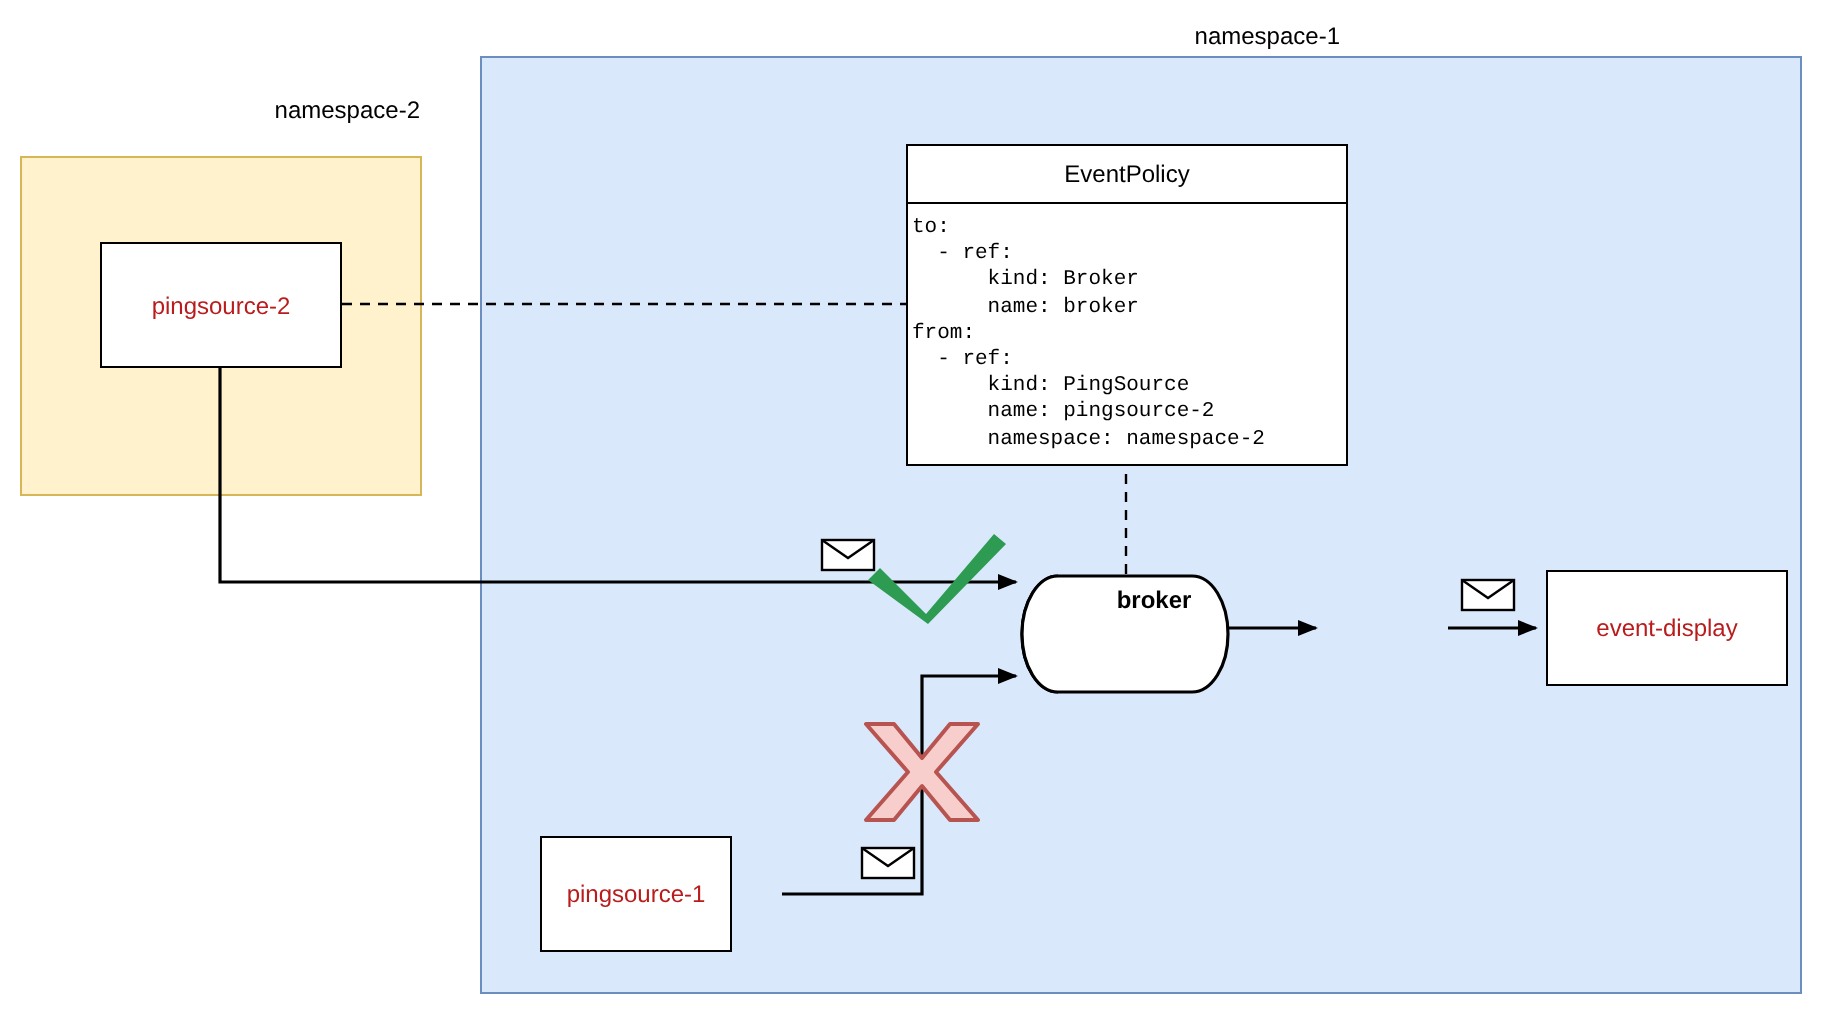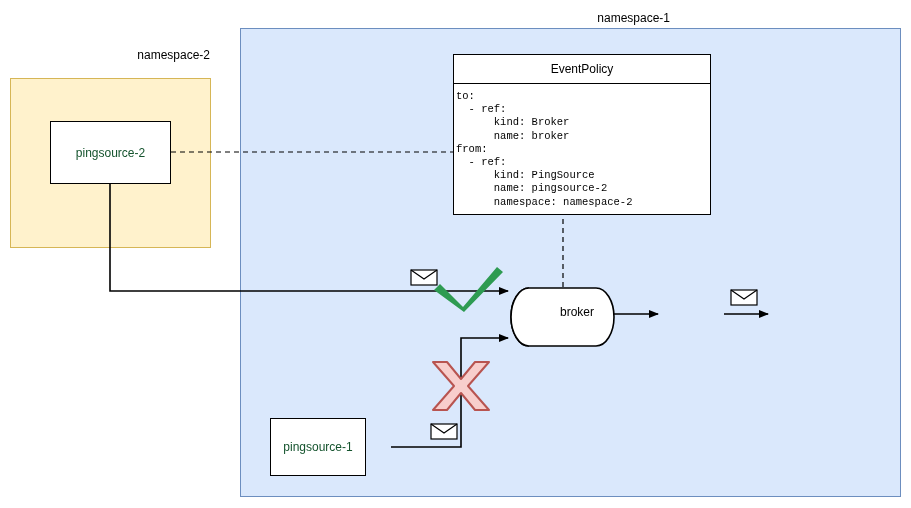--- a/index.html
+++ b/index.html
@@ -31,21 +31,21 @@
   }
   .node-box {
     position: absolute;
     box-sizing: border-box;
     background: #ffffff;
     border: 1px solid #000000;
     display: flex;
     align-items: center;
     justify-content: center;
     font-size: 12px;
-    color: #14532d;
+    color: #b91c1c;
     text-align: left;
   }
   .ep-box {
     position: absolute;
     box-sizing: border-box;
     background: #ffffff;
     border: 1px solid #000000;
   }
   .ep-title {
     box-sizing: border-box;
@@ -129,25 +129,28 @@
   </svg>
 
   <div class="node-box" style="left:50px; top:121px; width:121px; height:63px;">
     <span>pingsource-2</span>
   </div>
 
   <div class="node-box" style="left:270px; top:418px; width:96px; height:58px;">
     <span>pingsource-1</span>
   </div>
 
-  <div style="position:absolute; left:540px; top:305px; width:74px; text-align:center; font-size:12px; color:#000000;">broker</div>
+  <div style="position:absolute; left:540px; top:293px; width:74px; text-align:center; font-size:12px; color:#000000;font-weight:bold;">broker</div>
 
 
+  <div class="node-box" style="left:773px; top:285px; width:121px; height:58px;">
+    <span>event-display</span>
+  </div>
 
-  <div class="ep-box" style="left:453px; top:54px; width:258px; height:161px;">
+  <div class="ep-box" style="left:453px; top:72px; width:221px; height:161px;">
     <div class="ep-title">EventPolicy</div>
     <div class="ep-body">to:
   - ref:
       kind: Broker
       name: broker
 from:
   - ref:
       kind: PingSource
       name: pingsource-2
       namespace: namespace-2</div>

